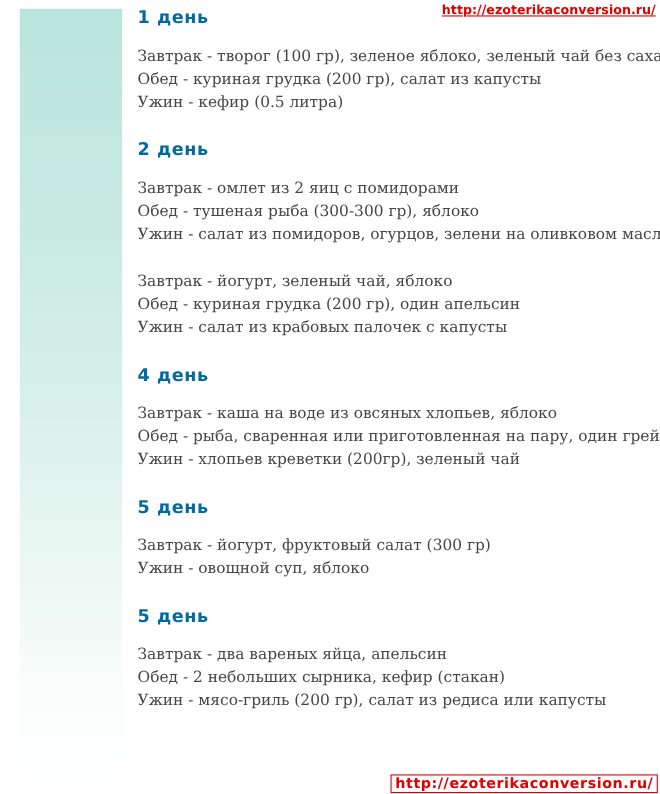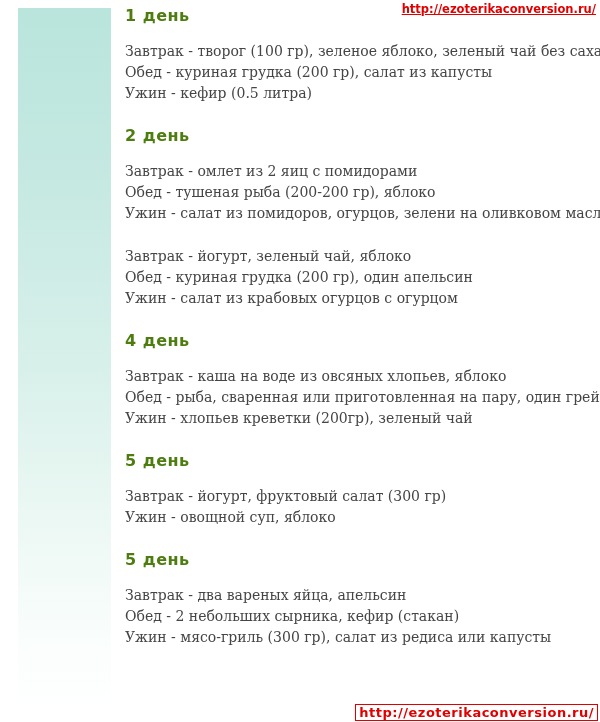--- a/index.html
+++ b/index.html
@@ -21,21 +21,21 @@
     position: absolute;
     left: 125px; top: 0;
     width: 472px;
     padding-top: 6px;
   }
   .day { margin-bottom: 22px; }
   .day h2 {
     font-family: "DejaVu Sans", sans-serif;
     font-size: 16px;
     font-weight: bold;
-    color: #4d7c0f;
+    color: #0369a1;
     letter-spacing: 0.5px;
     margin: 0 0 16px 0;
   }
   .day ul { list-style: none; margin: 0; padding: 0; }
   .day li {
     font-size: 14px;
     line-height: 21px;
     color: #454545;
     white-space: nowrap;
   }
@@ -74,30 +74,30 @@
         <li>Завтрак - творог (100 гр), зеленое яблоко, зеленый чай без сахара</li>
         <li>Обед - куриная грудка (200 гр), салат из капусты</li>
         <li>Ужин - кефир (0.5 литра)</li>
       </ul>
   </section>
 
   <section class="day">
     <h2>2 день</h2>
     <ul>
         <li>Завтрак - омлет из 2 яиц с помидорами</li>
-        <li>Обед - тушеная рыба (200-200 гр), яблоко</li>
+        <li>Обед - тушеная рыба (300-300 гр), яблоко</li>
         <li>Ужин - салат из помидоров, огурцов, зелени на оливковом масле</li>
       </ul>
   </section>
 
   <section class="day">
     <ul>
         <li>Завтрак - йогурт, зеленый чай, яблоко</li>
         <li>Обед - куриная грудка (200 гр), один апельсин</li>
-        <li>Ужин - салат из крабовых огурцов с огурцом</li>
+        <li>Ужин - салат из крабовых палочек с капусты</li>
       </ul>
   </section>
 
   <section class="day">
     <h2>4 день</h2>
     <ul>
         <li>Завтрак - каша на воде из овсяных хлопьев, яблоко</li>
         <li>Обед - рыба, сваренная или приготовленная на пару, один грейпфрут</li>
         <li>Ужин - хлопьев креветки (200гр), зеленый чай</li>
       </ul>
@@ -109,19 +109,19 @@
         <li>Завтрак - йогурт, фруктовый салат (300 гр)</li>
         <li>Ужин - овощной суп, яблоко</li>
       </ul>
   </section>
 
   <section class="day">
     <h2>5 день</h2>
     <ul>
         <li>Завтрак - два вареных яйца, апельсин</li>
         <li>Обед - 2 небольших сырника, кефир (стакан)</li>
-        <li>Ужин - мясо-гриль (300 гр), салат из редиса или капусты</li>
+        <li>Ужин - мясо-гриль (200 гр), салат из редиса или капусты</li>
       </ul>
   </section>
 </main>
 
 <a class="wm-top">http://ezoterikaconversion.ru/</a>
 <div class="wm-bottom">http://ezoterikaconversion.ru/</div>
 
 </body></html>

